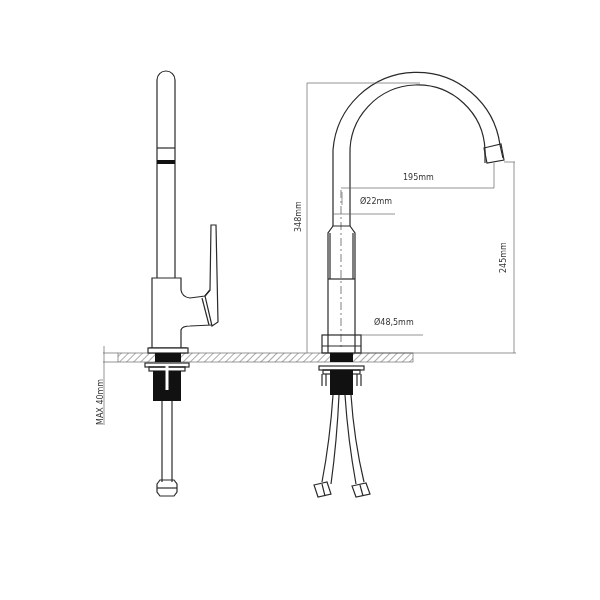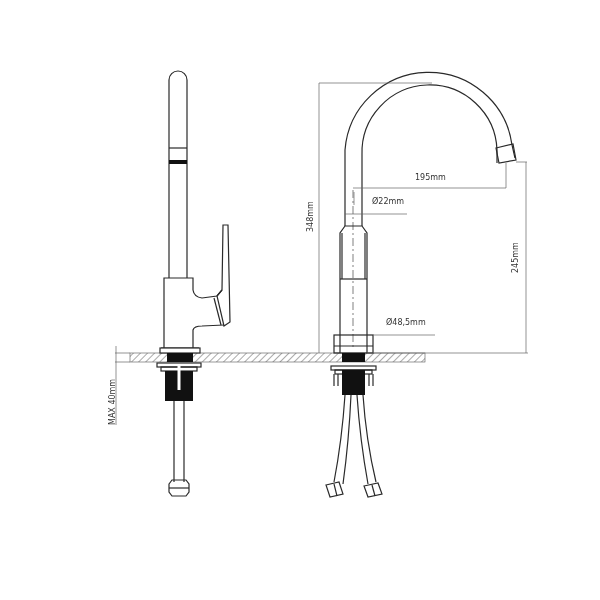--- a/index.html
+++ b/index.html
@@ -1,17 +1,17 @@
 <!DOCTYPE html>
 <html><head>
 <meta charset="utf-8">
 <style>
   html, body { margin: 0; padding: 0; background: #ffffff; }
   body { width: 600px; height: 600px; overflow: hidden; font-family: "DejaVu Sans", sans-serif; }
-  #canvas { position: absolute; left: 12px; top: 0; width: 536px; height: 600px; }
+  #canvas { position: absolute; left: 0; top: 0; width: 536px; height: 600px; }
   svg text { font-family: "DejaVu Sans", sans-serif; font-size: 8px; fill: #333; }
 </style>
 </head>
 <body>
 
 <div id="canvas">
 <svg width="600" height="600" viewBox="0 0 600 600" xmlns="http://www.w3.org/2000/svg">
   <defs>
     <pattern id="hatch" width="5" height="5" patternUnits="userSpaceOnUse" patternTransform="rotate(45)">
       <line x1="0" y1="0" x2="0" y2="5" stroke="#555" stroke-width="1"></line>

